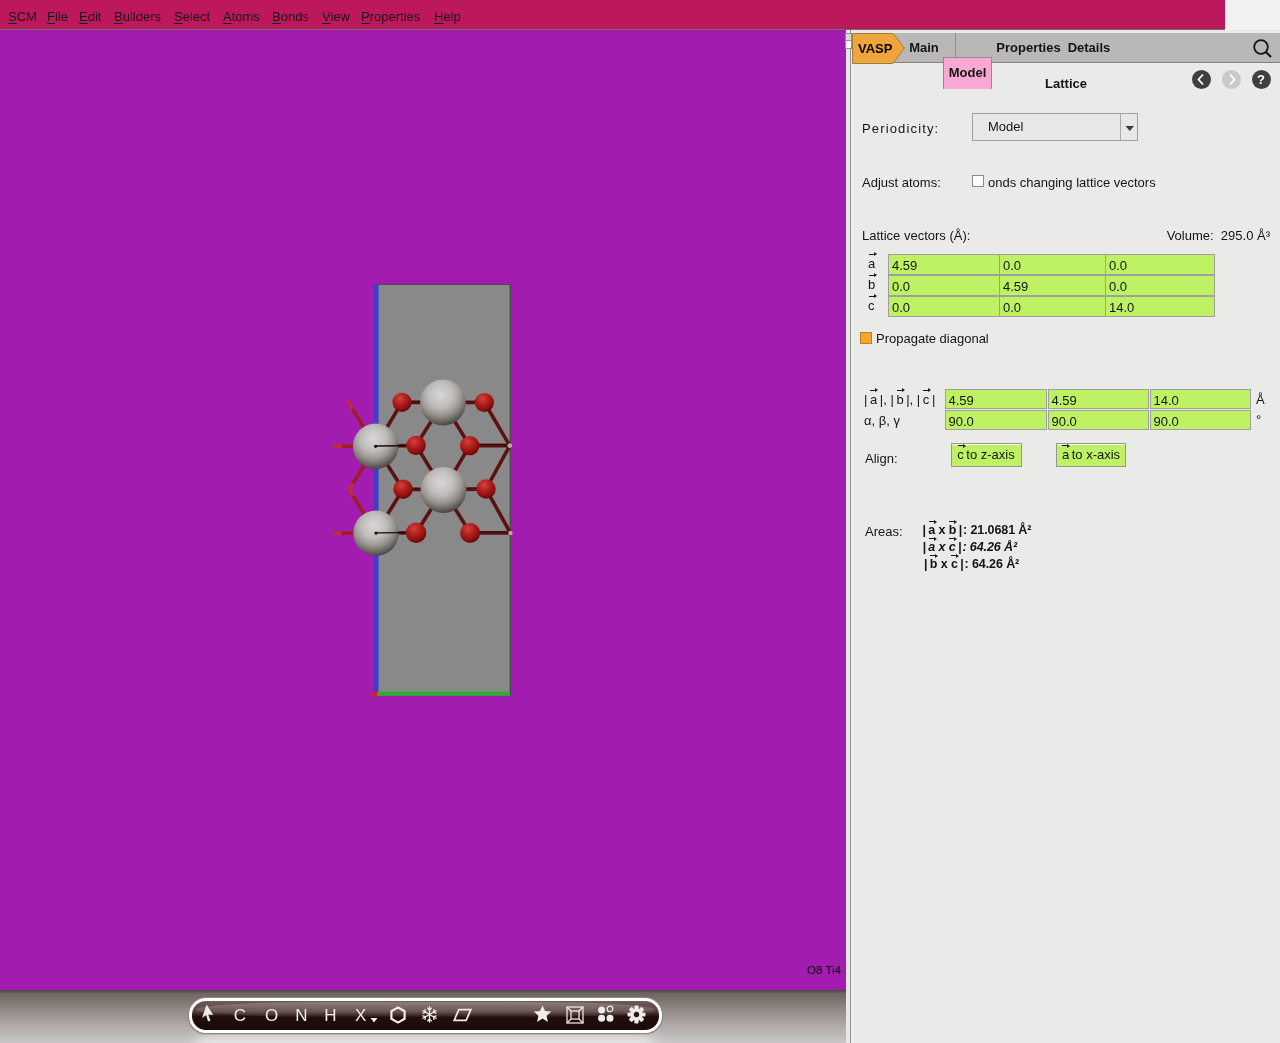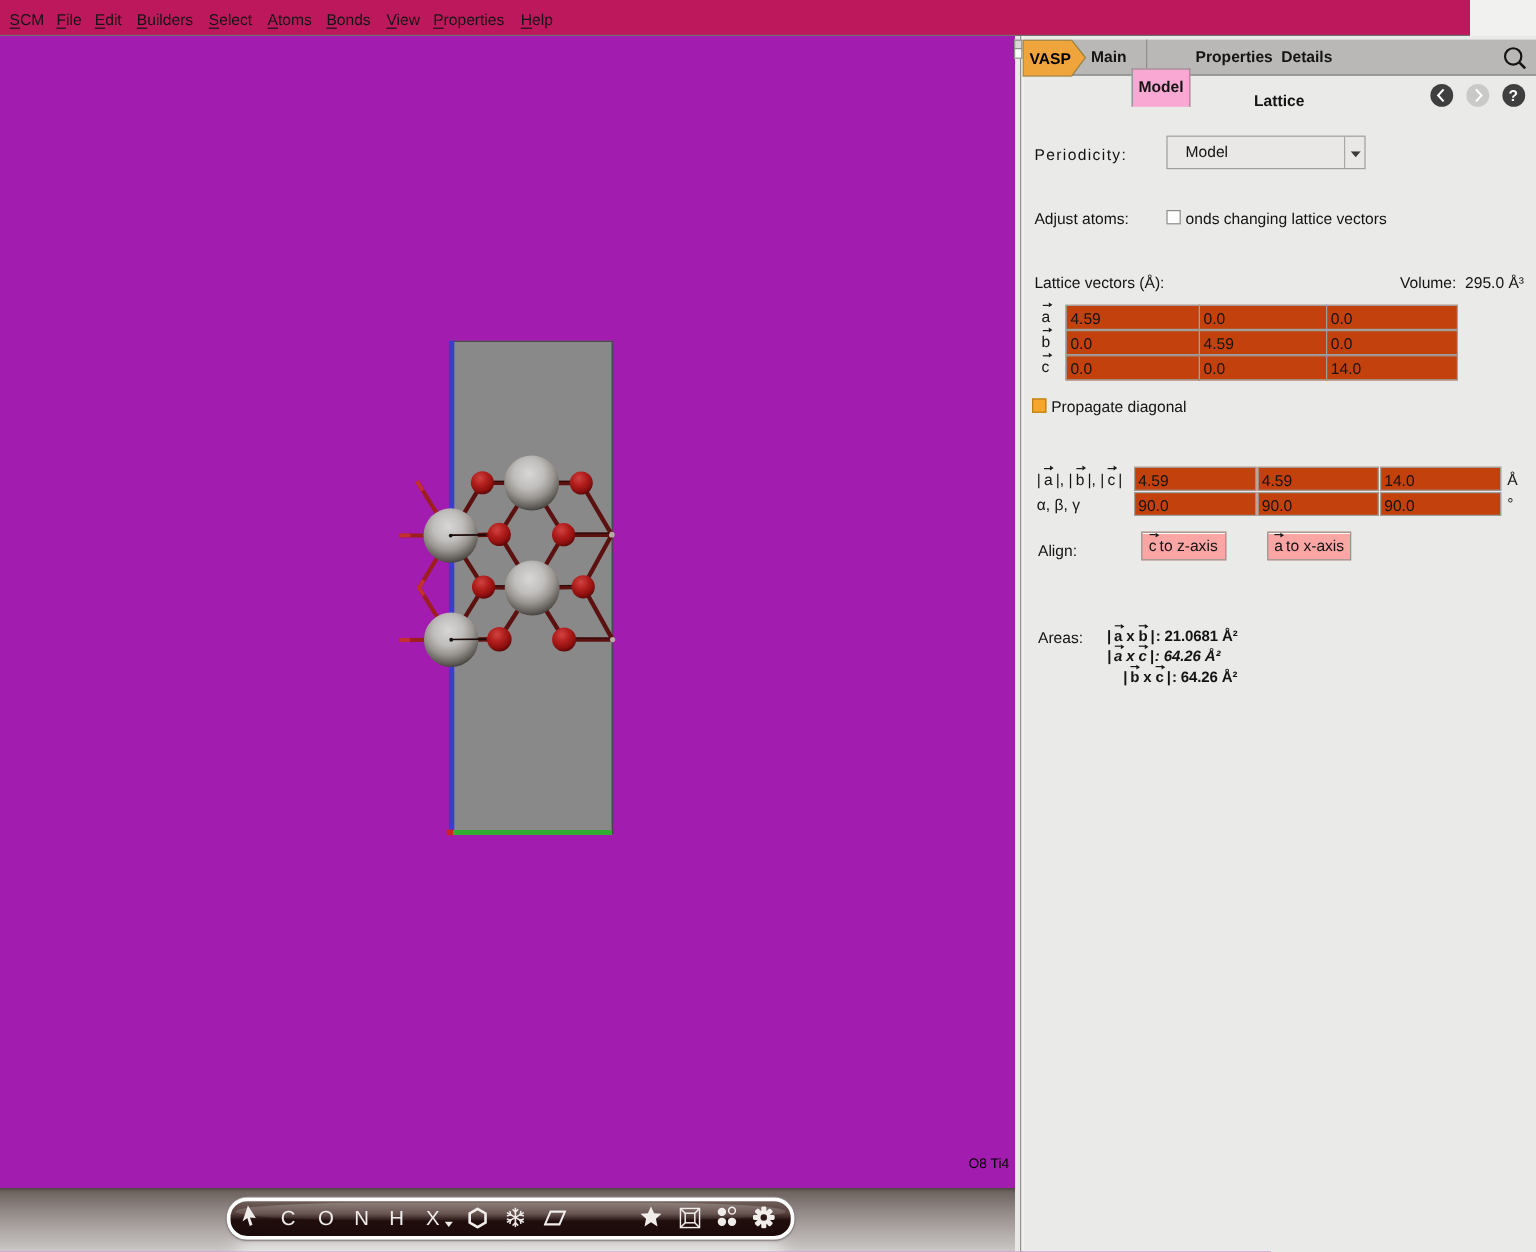--- a/index.html
+++ b/index.html
@@ -34,22 +34,22 @@
 
 #tabstrip{position:absolute;left:0;top:3px;width:427px;height:30px;background:#b9b8b6;border-bottom:1px solid #7f7f7d;box-sizing:border-box;}
 .tab{position:absolute;top:3px;height:30px;line-height:29px;font-weight:bold;text-align:center;}
 #tab-main{left:40px;width:62px;border-right:1px solid #8e8e8c;}
 #tab-model{left:90px;width:47px;background:#f9a8d4;border:1px solid #8e8e8c;border-bottom:none;height:31px;z-index:3;margin-top:24px;}
 #tab-props{left:138px;width:75px;}
 #tab-details{left:210px;width:52px;}
 #vasptab{position:absolute;left:-1px;top:3px;z-index:4;}
 
 .lbl{position:absolute;white-space:nowrap;}
-.inp{position:absolute;background:#c2410c;border:1px solid #9f9f9d;box-sizing:border-box;padding:3px 0 0 3px;font-size:13px;white-space:nowrap;overflow:hidden;}
-.btn{position:absolute;background:#fca5a5;border:1px solid #96968f;box-sizing:border-box;text-align:center;box-shadow:inset 0 1px 0 #fbfbfa;}
+.inp{position:absolute;background:#bef264;border:1px solid #9f9f9d;box-sizing:border-box;padding:3px 0 0 3px;font-size:13px;white-space:nowrap;overflow:hidden;}
+.btn{position:absolute;background:#bef264;border:1px solid #96968f;box-sizing:border-box;text-align:center;box-shadow:inset 0 1px 0 #fbfbfa;}
 .circle{position:absolute;width:19px;height:19px;border-radius:50%;}
 
 .v{position:relative;display:inline-block;}
 .v::before{content:"";position:absolute;left:0.5px;top:-2px;width:5.5px;height:1px;background:#1a1a1a;}
 .v::after{content:"";position:absolute;left:5.5px;top:-3.5px;width:0;height:0;border-left:3px solid #1a1a1a;border-top:2px solid transparent;border-bottom:2px solid transparent;}
 .bv{font-weight:bold;font-size:12.5px;letter-spacing:-0.1px;}
 </style></head>
 <body>
 <div id="menubar">
  <span style="left:8px"><u>S</u>CM</span>
@@ -302,14 +302,14 @@
  <div class="lbl" style="left:403px;top:361.5px;">Å</div>
  <div class="lbl" style="left:403px;top:382px;">°</div>
 
  <div class="lbl" style="left:12px;top:421px;">Align:</div>
  <div class="btn" style="left:97.5px;top:413px;width:71px;height:24px;padding-top:3px;"><span class="v">c</span> to z-axis</div>
  <div class="btn" style="left:203px;top:413px;width:70px;height:24px;padding-top:3px;"><span class="v">a</span> to x-axis</div>
 
  <div class="lbl" style="left:12px;top:493.5px;">Areas:</div>
  <div class="lbl bv" style="left:69.5px;top:493.2px;">| <span class="v">a</span> x <span class="v">b</span> | : 21.0681 Å²</div>
  <div class="lbl bv" style="left:69.5px;top:510.2px;font-style:italic;">| <span class="v">a</span> x <span class="v">c</span> | : 64.26 Å²</div>
- <div class="lbl bv" style="left:83px;top:527.2px;">| <span class="v">b</span> x <span class="v">c</span> | : 64.26 Å²</div>
+ <div class="lbl bv" style="left:71px;top:527.2px;">| <span class="v">b</span> x <span class="v">c</span> | : 64.26 Å²</div>
 </div>
 
 </body></html>

